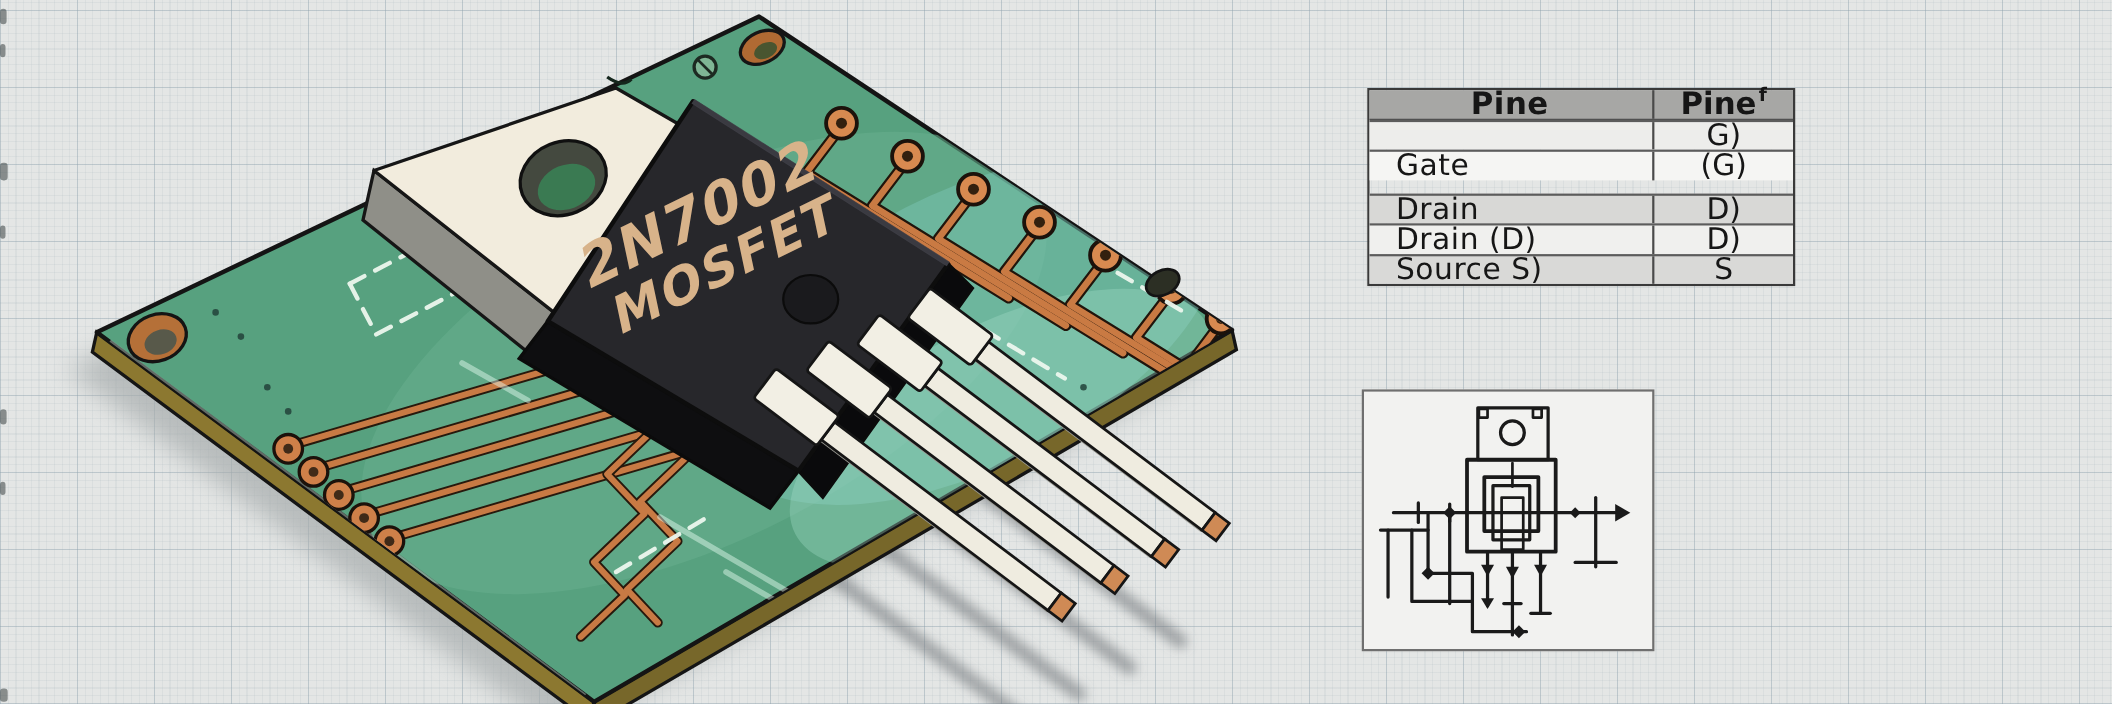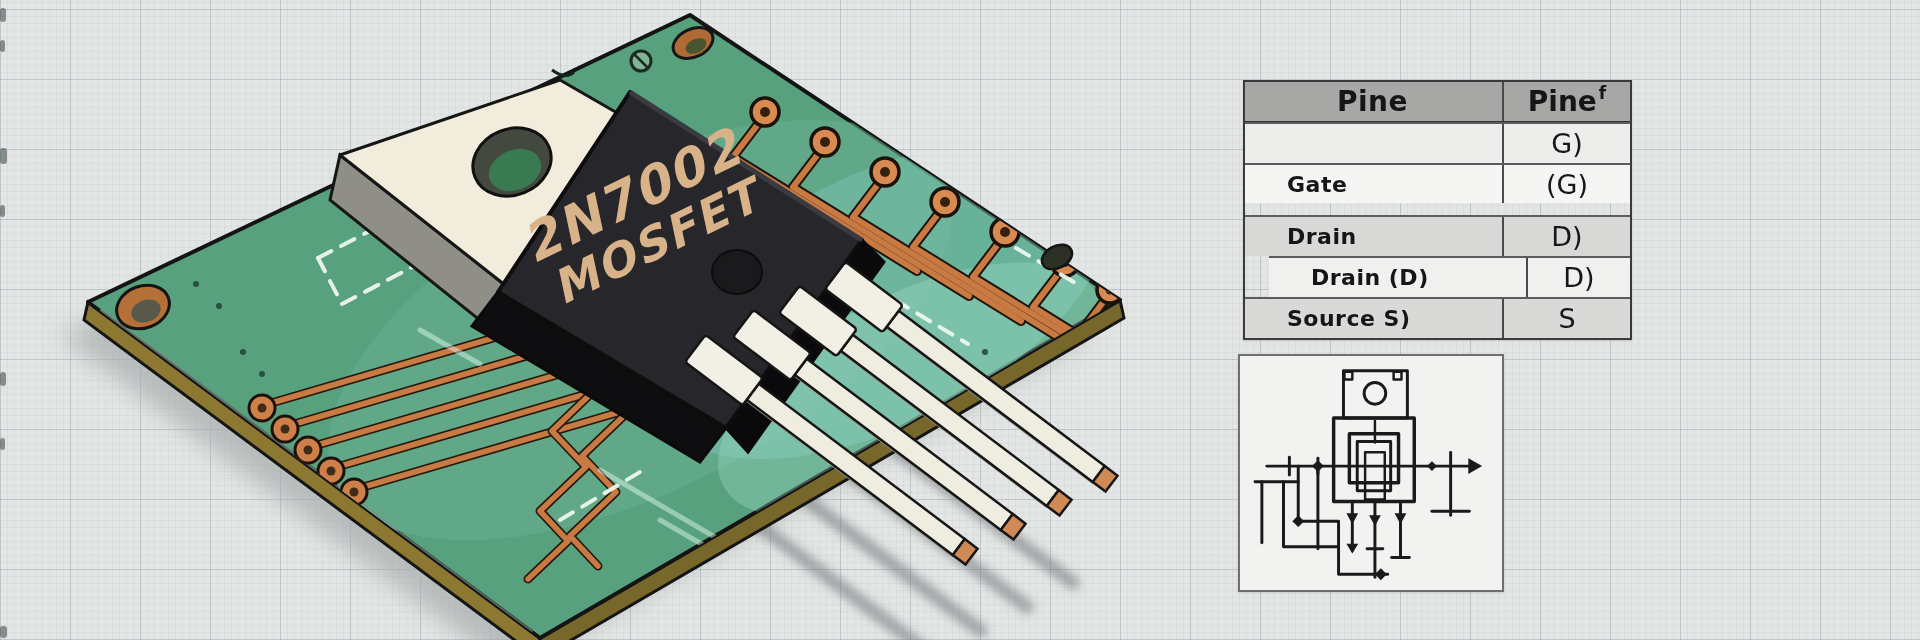--- a/index.html
+++ b/index.html
@@ -9,35 +9,35 @@
     background-image:
       repeating-linear-gradient(0deg, rgba(140,160,172,.38) 0 1px, transparent 1px 70px),
       repeating-linear-gradient(90deg, rgba(140,160,172,.38) 0 1px, transparent 1px 70px),
       repeating-linear-gradient(0deg, rgba(158,174,182,.14) 0 1px, transparent 1px 7px),
       repeating-linear-gradient(90deg, rgba(158,174,182,.14) 0 1px, transparent 1px 7px);
     font-family:"DejaVu Sans","Liberation Sans",sans-serif;
   }
   .scene{position:absolute;left:0;top:0;}
   
   .ptable{
-    position:absolute;left:1243px;top:80px;width:389px;height:260px;
+    position:absolute;left:1243px;top:80px;width:389px;height:180px;
     border:2px solid #3a3a3a;box-sizing:border-box;
     display:flex;flex-direction:column;
     box-shadow:0 1px 2px rgba(0,0,0,.15);
     color:#161616;
   }
   .trow{display:flex;flex:1;border-top:2px solid #5c5c5c;min-height:0;}
   .trow.head{border-top:none;background:#a7a7a5;border-bottom:1px solid #333;}
   .trow.r0{background:#ededeb;}
   .trow.r1{background:#f5f5f3;}
   .trow.r2{background:#d8d8d6;margin-top:12px;}
-  .trow.r3{background:#f0f0ee;margin-left:24px;}
+  .trow.r3{background:#f0f0ee;}
   .trow.r4{background:#d9d9d7;}
   .c1{width:259px;border-right:2px solid #4a4a4a;display:flex;align-items:center;
-      padding-left:42px;box-sizing:border-box;font-size:22px;font-weight:700;letter-spacing:.5px;}
+      padding-left:24px;box-sizing:border-box;font-size:27px;font-weight:400;letter-spacing:.5px;}
   .c2{flex:1;display:flex;align-items:center;justify-content:center;font-size:27px;font-weight:500;}
   .trow.head .c1{justify-content:center;padding-left:0;font-size:28px;font-weight:600;}
   .trow.head .c2{font-size:28px;font-weight:600;}
   .suptxt{font-size:17px;vertical-align:super;margin-left:2px;font-weight:700;line-height:0;transform:translateY(-8px);display:inline-block;}
   
   .schpanel{
     position:absolute;left:1238px;top:354px;width:266px;height:238px;
     background:#f2f2f0;border:2px solid #6f6f6f;box-sizing:border-box;
     box-shadow:0 1px 2px rgba(0,0,0,.12);
   }

